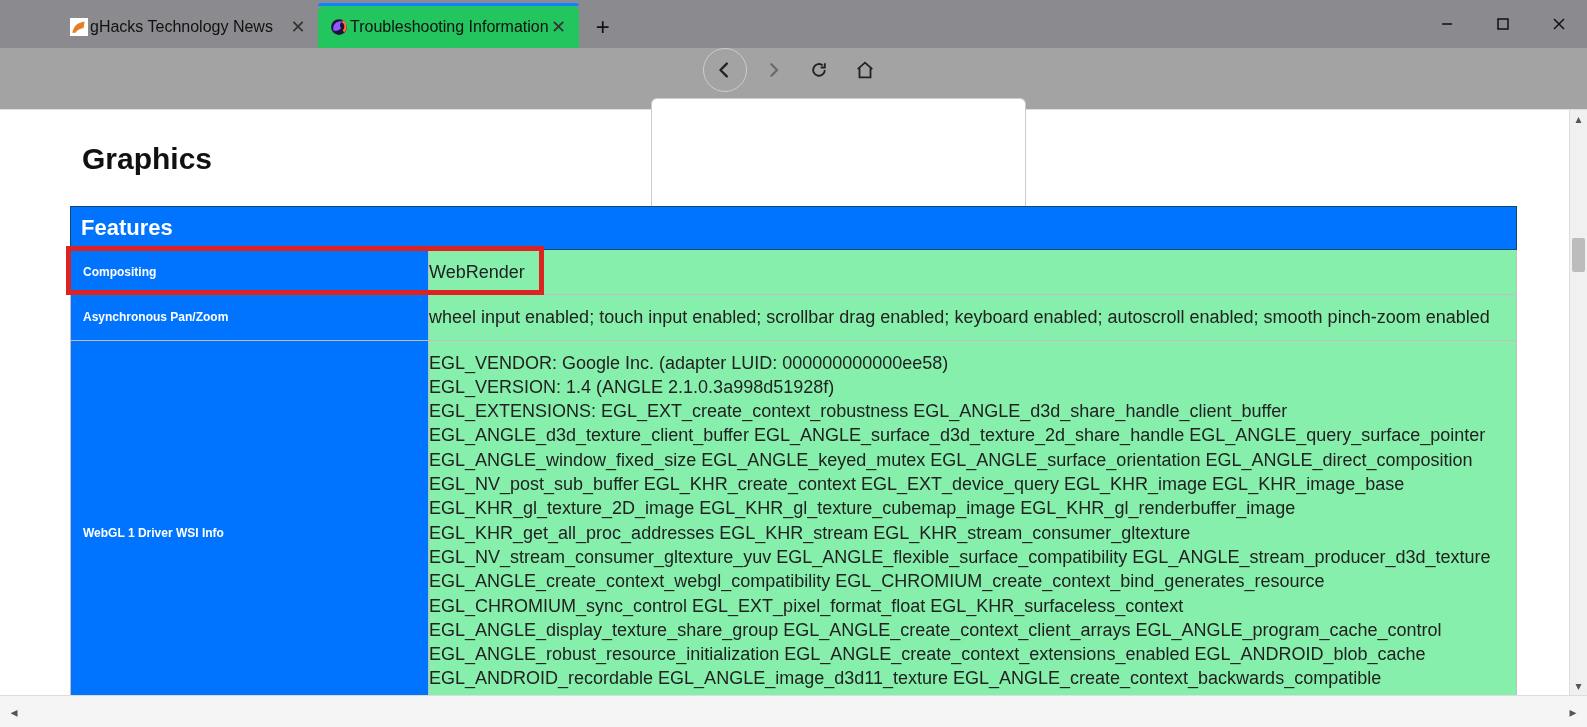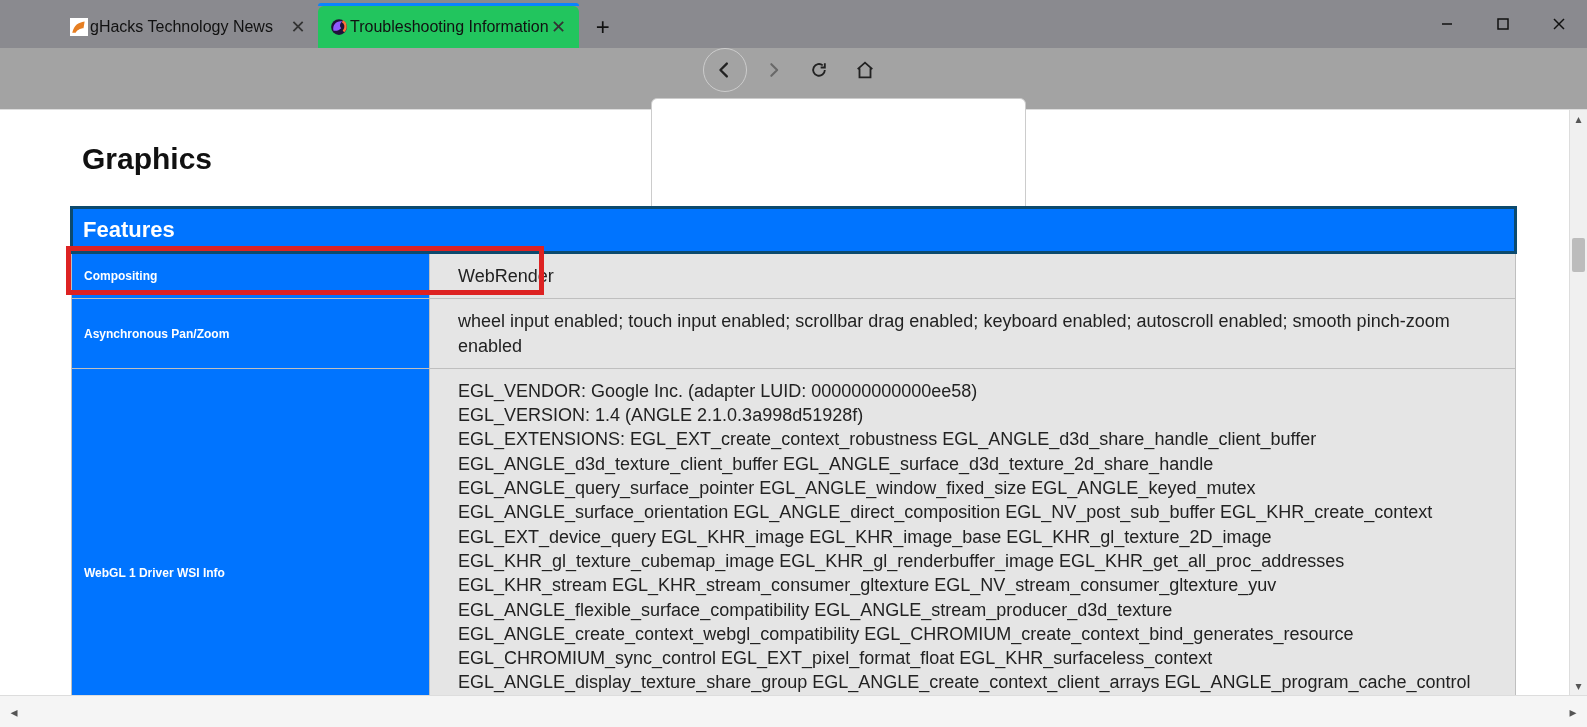--- a/index.html
+++ b/index.html
@@ -30,23 +30,23 @@
 .right-icons .icon-btn svg { width:22px; height:22px; }
 .badge-dot { position:absolute; top:4px; right:4px; width:8px; height:8px; border-radius:50%; background:#00c8ff;}
 .badge-dot.green { background:#2ecc40; width:10px; height:10px;}
 .icon-btn { position:relative; }
 .vline { width:1px; height:30px; background:#ddd; margin: 0 6px;}
 
 .content-wrap { position:absolute; top:110px; bottom:32px; left:0; right:0; overflow:auto;}
 .page { padding: 10px 70px 40px 70px; }
 h1 { font-size: 30px; font-weight: 700; margin: 22px 0 30px 12px; color:#111;}
 table { width: 100%; border-collapse: collapse; }
-thead th { background:#0074ff; color:#fff; text-align:left; font-size:22px; font-weight:700; padding:8px 10px; border:3px solid #0c4a6e;}
+thead th { background:#0074ff; color:#fff; text-align:left; font-size:22px; font-weight:700; padding:8px 10px; border:1px solid #0c4a6e;}
 td.label { background:#0074ff; color:#fff; font-weight:700; font-size:12px; padding:10px 12px; width:358px; border:1px solid #bfbfbf; vertical-align: middle;}
-td.value { background:#e5e5e5; color:#222; font-size:18px; padding:10px 28px; border:1px solid #bfbfbf; line-height:1.35;}
+td.value { background:#86efac; color:#222; font-size:18px; padding:10px 0; border:1px solid #bfbfbf; line-height:1.35;}
 
 .vscroll { position:absolute; right:0; top:110px; bottom:32px; width:18px; background:#f0f0f0; border-left:1px solid #ddd;}
 .vscroll .up, .vscroll .down { height:18px; display:flex; align-items:center; justify-content:center; font-size:12px; color:#555;}
 .vscroll .down { position:absolute; bottom:0; left:0; right:0;}
 .vscroll .thumb { position:absolute; left:2px; right:2px; top:128px; height:34px; background:#bcbcbc; border-radius:2px;}
 
 .hscroll { position:absolute; left:0; right:0; bottom:0; height:32px; background:#f5f5f5; border-top:1px solid #ddd; display:flex; align-items:center; justify-content:space-between;}
 .hscroll .lbtn, .hscroll .rbtn { width:28px; height:32px; display:flex; align-items:center; justify-content:center; font-size:14px; color:#555;}
 .hscroll .track { flex:1; height:14px; background:transparent; position:relative;}
 

